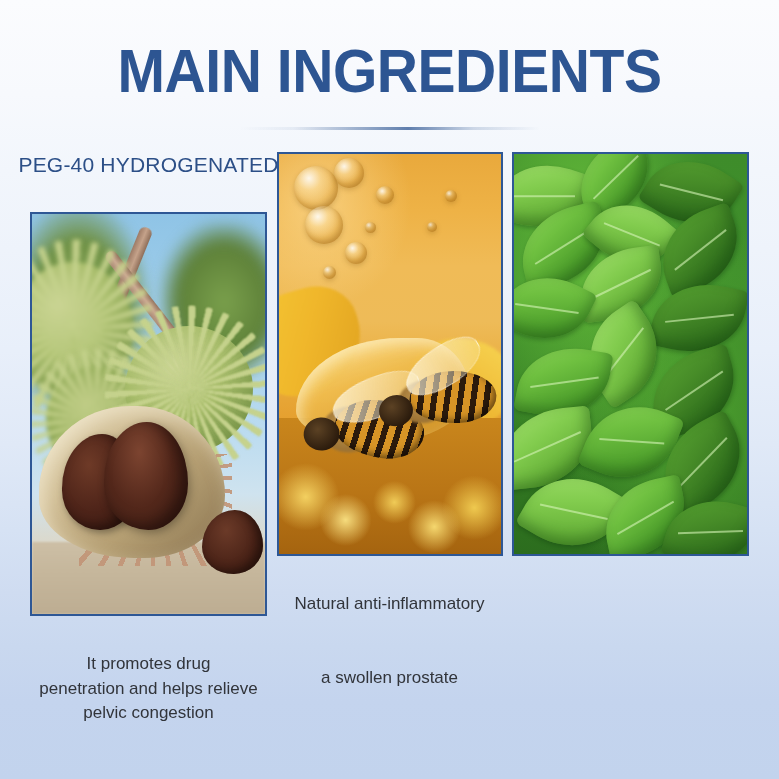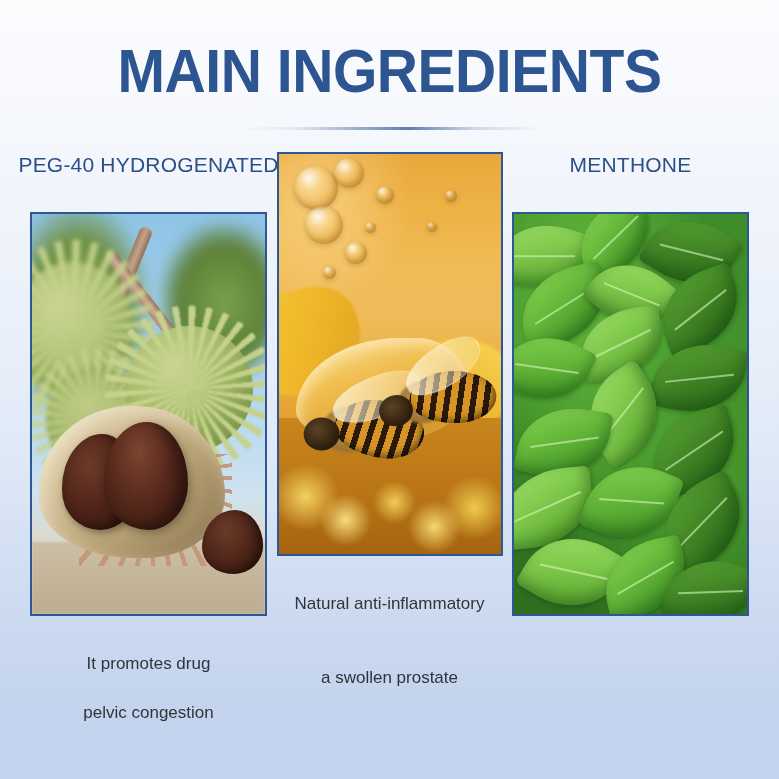--- a/index.html
+++ b/index.html
@@ -413,21 +413,21 @@
         <div class="chestnut"></div>
         <div class="spikes"></div>
         <div class="shell-hull"></div>
         <div class="seed-a"></div>
         <div class="seed-b"></div>
         <div class="chestnut-small"></div>
       </div>
 
       <div class="caption">
         <span>It promotes drug</span><br>
-        <br>
+        <span>penetration and helps relieve</span><br>
         <span>pelvic congestion</span>
       </div>
     </div>
 
     <div class="col col-mid">
 
       <div class="photo photo-mid">
         <div class="honey-bg"></div>
         <div class="honey-glow"></div>
         <div class="petal"></div>
@@ -459,23 +459,20 @@
 
       <div class="caption">
         <span>Natural anti-inflammatory</span><br>
         <br>
         <br>
         <span>a swollen prostate</span>
       </div>
     </div>
 
     <div class="col">
-      <div class="ing-name">
-        <span class="nowrap">MENTHONE</span>
-      </div>
 
       <div class="photo">
         <div class="mint-bg"></div>
         <div class="leaf leaf-light" style="left:-6%;top:2%;width:36%;height:17%;transform:rotate(18deg);"></div>
         <div class="leaf" style="left:26%;top:-2%;width:34%;height:16%;transform:rotate(-26deg);"></div>
         <div class="leaf leaf-dark" style="left:58%;top:1%;width:36%;height:17%;transform:rotate(32deg);"></div>
         <div class="leaf" style="left:2%;top:14%;width:38%;height:18%;transform:rotate(-14deg);"></div>
         <div class="leaf leaf-light" style="left:34%;top:12%;width:33%;height:16%;transform:rotate(40deg);"></div>
         <div class="leaf leaf-dark" style="left:62%;top:15%;width:36%;height:18%;transform:rotate(-20deg);"></div>
         <div class="leaf leaf-light" style="left:28%;top:24%;width:36%;height:17%;transform:rotate(-8deg);"></div>

